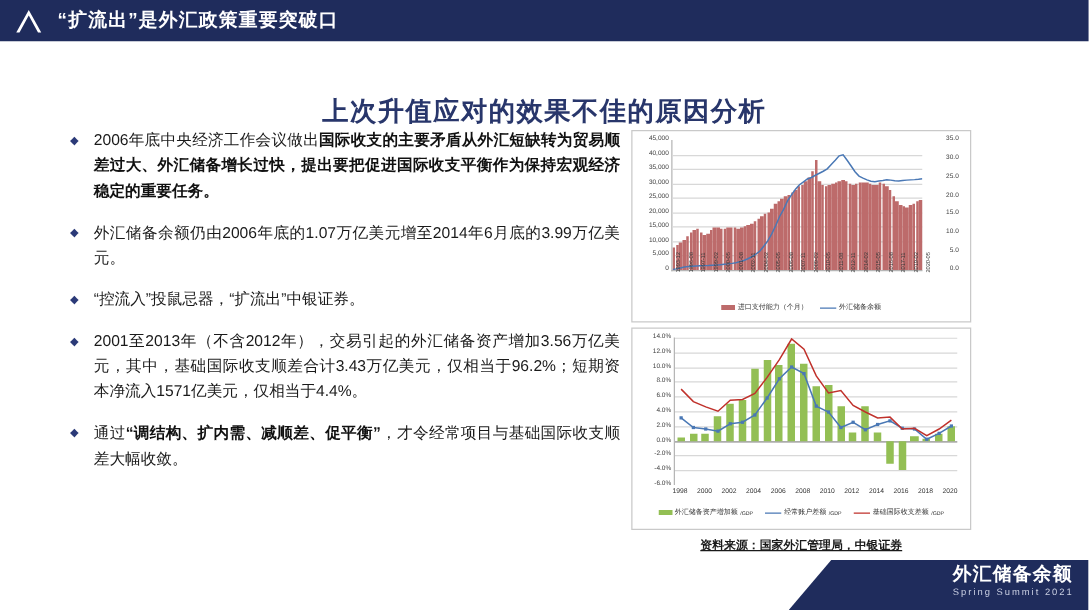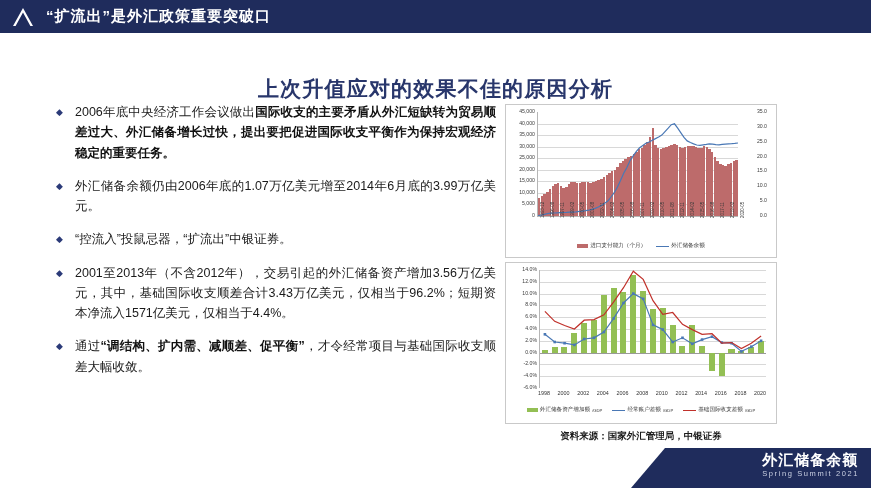--- a/index.html
+++ b/index.html
@@ -180,20 +180,21 @@
 
   .source {
     position: absolute;
     left: 505px;
     top: 430px;
     width: 272px;
     text-align: center;
     font-size: 9.5px;
     color: #1a1a1a;
     font-weight: bold;
+    text-decoration: underline;
   }
 
   
   .footer {
     position: absolute;
     left: 0; bottom: 0;
     width: 871px;
     height: 40px;
     background: #ffffff;
     overflow: hidden;

